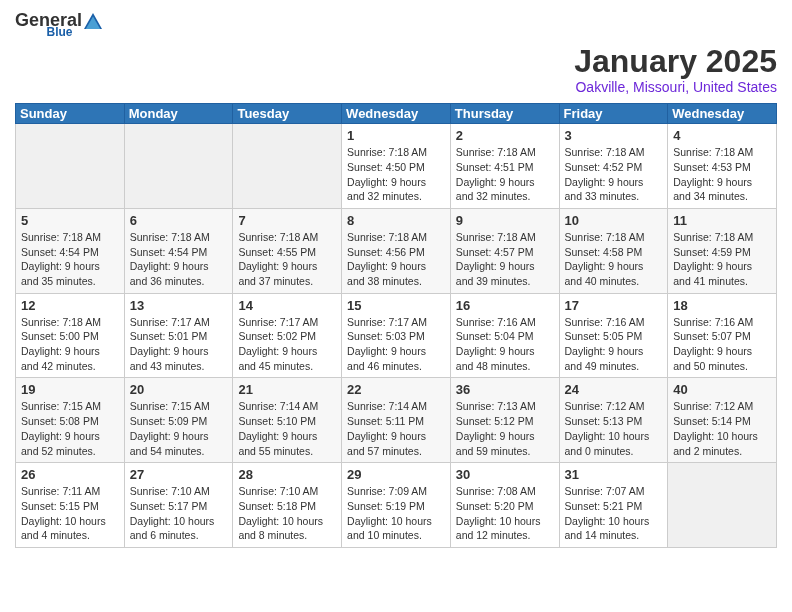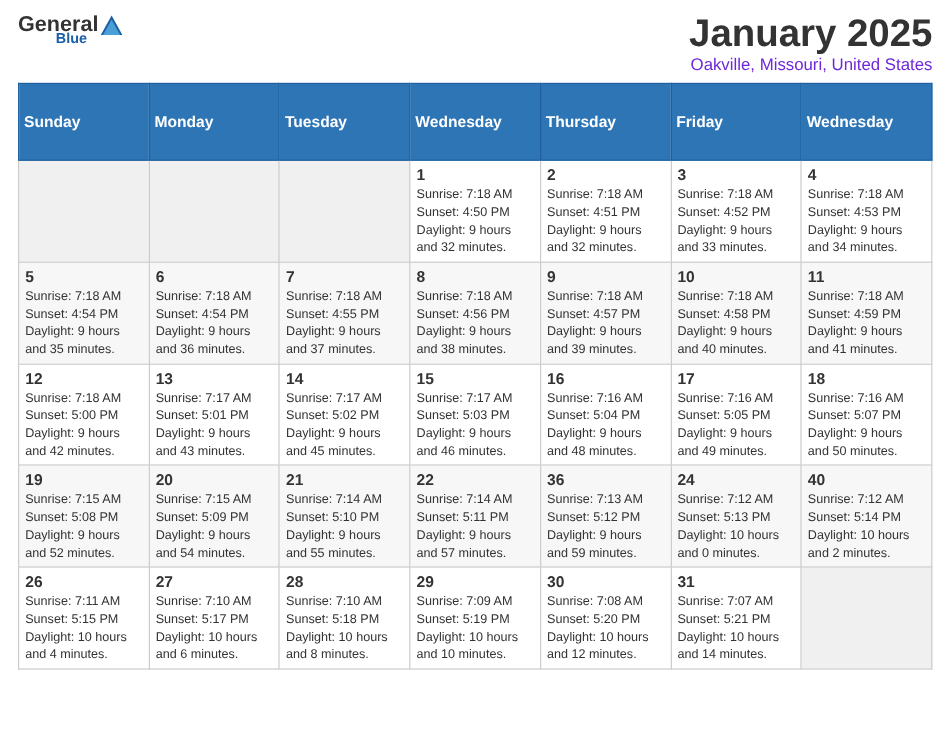--- a/index.html
+++ b/index.html
@@ -47,36 +47,37 @@
       margin-left: 2px;
     }
     .header-right {
       text-align: right;
     }
     .month-title {
       font-size: 32px;
       font-weight: bold;
       color: #333;
       line-height: 1.1;
+      margin-top: 34px;
     }
     .location {
       font-size: 14px;
       color: #6d28d9;
     }
     .calendar {
       width: 100%;
       border-collapse: collapse;
       border: 1px solid #ccc;
     }
     .calendar th {
       background-color: #2e75b6;
       color: #fff;
       font-size: 13px;
       font-weight: bold;
-      padding: 24px 4px;
+      padding: 2px 4px;
       text-align: left;
       border: 1px solid #2060a0;
     }
     .calendar td {
       vertical-align: top;
       border: 1px solid #ccc;
       padding: 4px 5px;
       width: calc(100% / 7);
       min-height: 80px;
       background: #fff;

